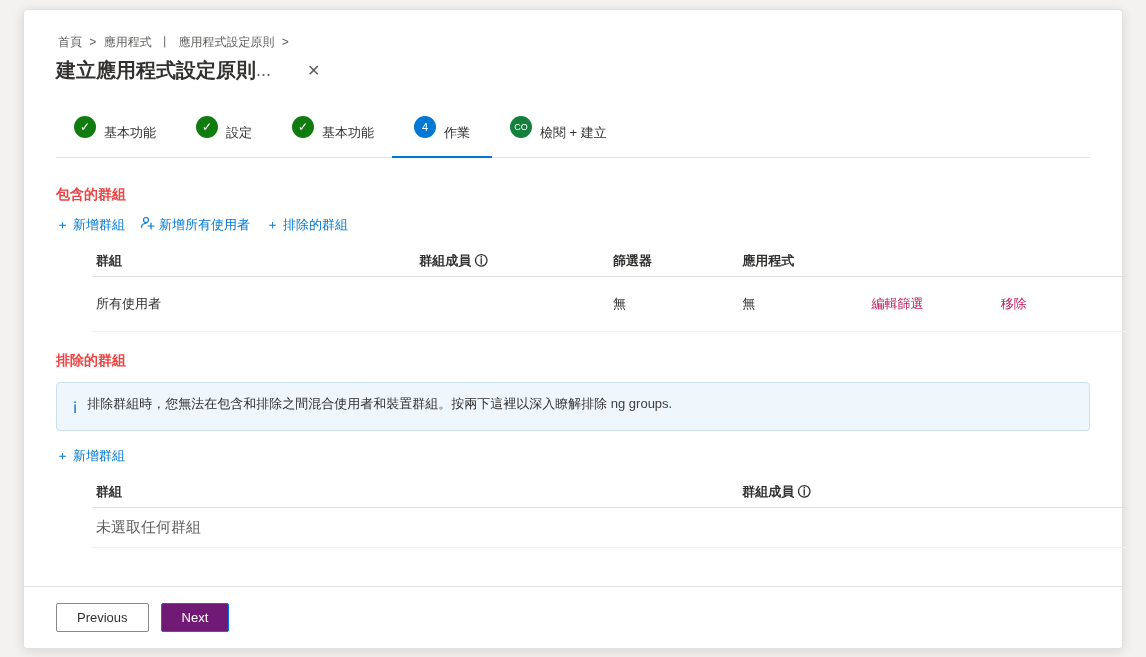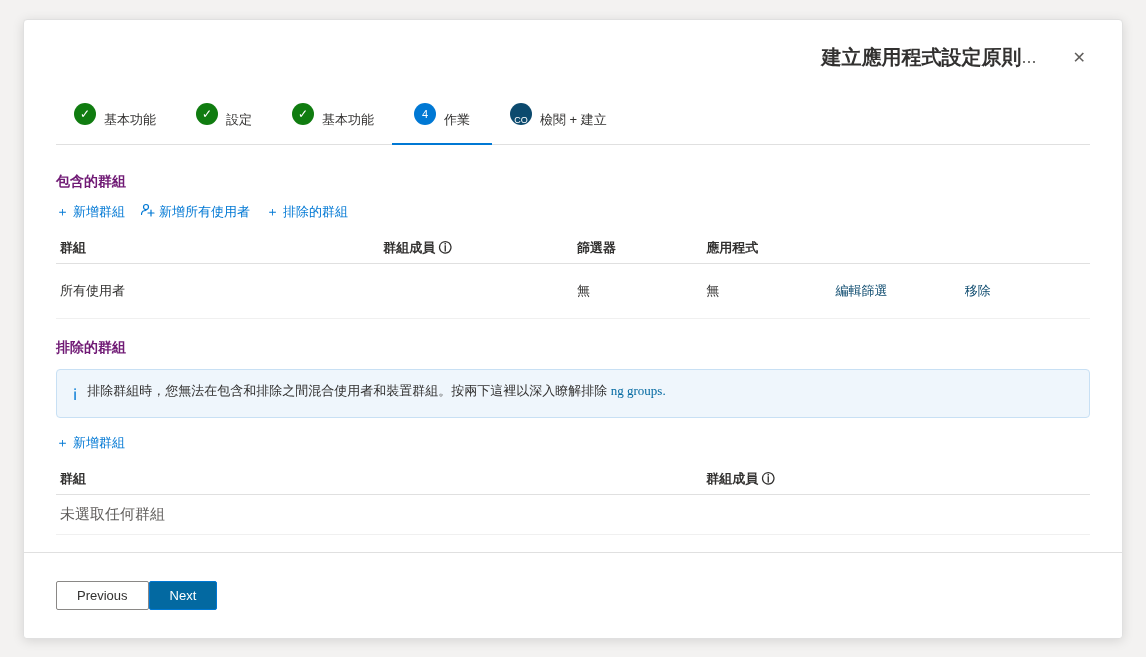--- a/index.html
+++ b/index.html
@@ -18,21 +18,21 @@
       border-radius: 4px;
       width: 1100px;
       min-height: 620px;
       position: relative;
       padding: 24px 32px 80px 32px;
       box-shadow: 0 2px 12px rgba(0,0,0,0.12);
     }
     .modal-header {
       display: flex;
       align-items: flex-start;
-      justify-content: flex-end;
+      justify-content: flex-start;
       margin-bottom: 28px;
     }
     .modal-title {
       font-size: 20px;
       font-weight: 600;
       color: #323130;
     }
     .modal-menu {
       color: #605e5c;
       font-size: 18px;
@@ -91,42 +91,41 @@
       align-items: center;
       justify-content: center;
       color: #fff;
       font-size: 11px;
       flex-shrink: 0;
     }
     .step-circle.active {
       background: #0078d4;
     }
     .step-circle.incomplete {
-      background: #0c4a6e;
-      align-items: flex-end;
+      background: #15803d;
     }
     .step-label {
       font-size: 13px;
       color: #323130;
       margin-top: 12px;
     }
     .step.active-step {
       border-bottom: 2px solid #0078d4;
       margin-bottom: -1px;
     }
     .step-check {
       color: #fff;
       font-size: 12px;
     }
 
     
     .section-title {
       font-size: 14px;
       font-weight: 600;
-      color: #701a75;
+      color: #ef4444;
       margin-bottom: 12px;
     }
 
     
     .actions-row {
       display: flex;
       align-items: center;
       gap: 16px;
       margin-bottom: 12px;
     }
@@ -139,20 +138,21 @@
       font-size: 13px;
       background: none;
       border: none;
       padding: 0;
     }
 
     
     .table-container {
       width: 100%;
       margin-bottom: 20px;
+      margin-left: 36px;
     }
     .table-header {
       display: grid;
       grid-template-columns: 2.5fr 1.5fr 1fr 1fr 1fr 1fr;
       padding: 6px 0;
       border-bottom: 1px solid #e0e0e0;
       font-size: 13px;
       font-weight: 600;
       color: #323130;
     }
@@ -160,21 +160,21 @@
       display: grid;
       grid-template-columns: 2.5fr 1.5fr 1fr 1fr 1fr 1fr;
       padding: 18px 0;
       border-bottom: 1px solid #f0f0f0;
       font-size: 13px;
       color: #323130;
       align-items: center;
     }
     .table-cell { padding: 0 4px; }
     .link-blue {
-      color: #0c4a6e;
+      color: #be185d;
       cursor: pointer;
     }
 
     
     .info-box {
       background: #eff6fc;
       border: 1px solid #c8e0f4;
       border-radius: 4px;
       padding: 12px 16px;
       display: flex;
@@ -211,51 +211,60 @@
       color: #605e5c;
       align-items: center;
     }
 
     
     .modal-footer {
       position: absolute;
       bottom: 0;
       left: 0;
       right: 0;
-      padding: 28px 32px;
-      display: flex;
-      align-items: center;
+      padding: 16px 32px;
+      display: flex;
+      align-items: center;
+      gap: 12px;
       border-top: 1px solid #e0e0e0;
       background: #fff;
       border-radius: 0 0 4px 4px;
     }
     .btn {
       padding: 6px 20px;
       font-size: 13px;
       border-radius: 2px;
       cursor: pointer;
       border: 1px solid;
     }
     .btn-primary {
-      background: #0369a1;
+      background: #701a75;
       color: #fff;
       border-color: #0078d4;
     }
     .btn-secondary {
       background: #fff;
       color: #323130;
       border-color: #8a8886;
     }
-    .info-link { color: #0369a1; cursor: pointer; font-family: Liberation Serif, serif; }
+    .info-link { color: #404040; cursor: pointer; }
   </style>
 </head>
 <body>
 
 <div class="modal-overlay">
 
+  <div class="breadcrumb">
+    <span>首頁</span>
+    <span>&gt;</span>
+    <span>應用程式</span>
+    <span>丨</span>
+    <span>應用程式設定原則</span>
+    <span>&gt;</span>
+  </div>
 
   <div class="modal-header">
     <div class="modal-title">建立應用程式設定原則</div>
     <div class="header-right">
       <span class="modal-menu">...</span>
       <button class="modal-close">✕</button>
     </div>
   </div>
 
   <div class="steps">

